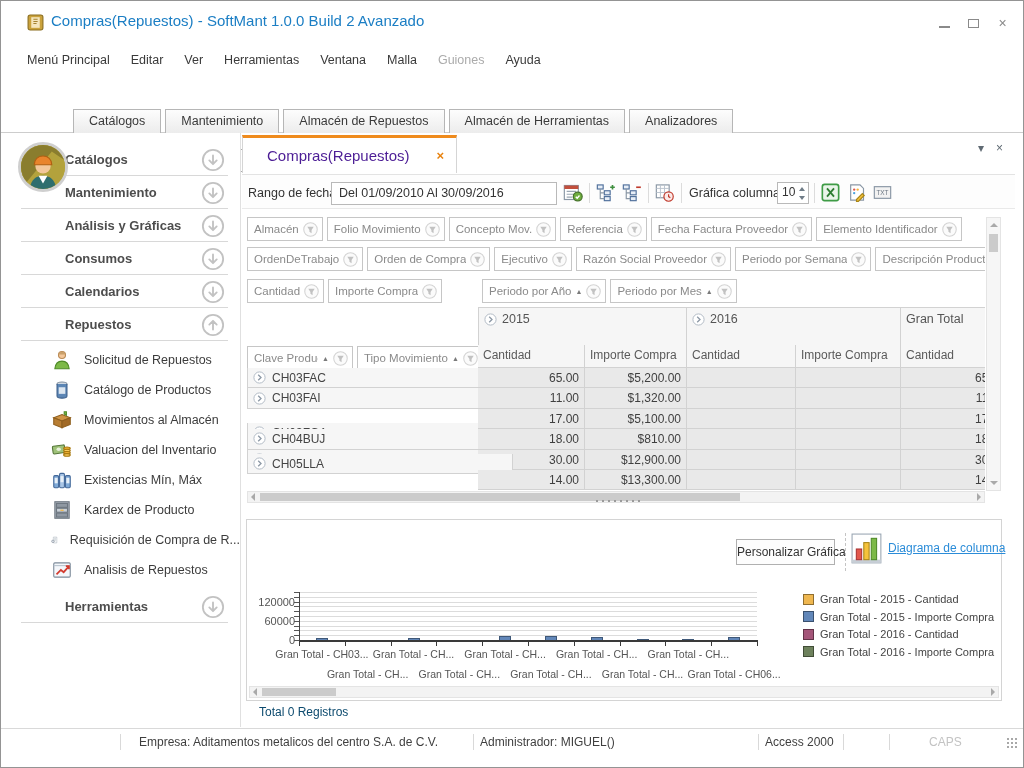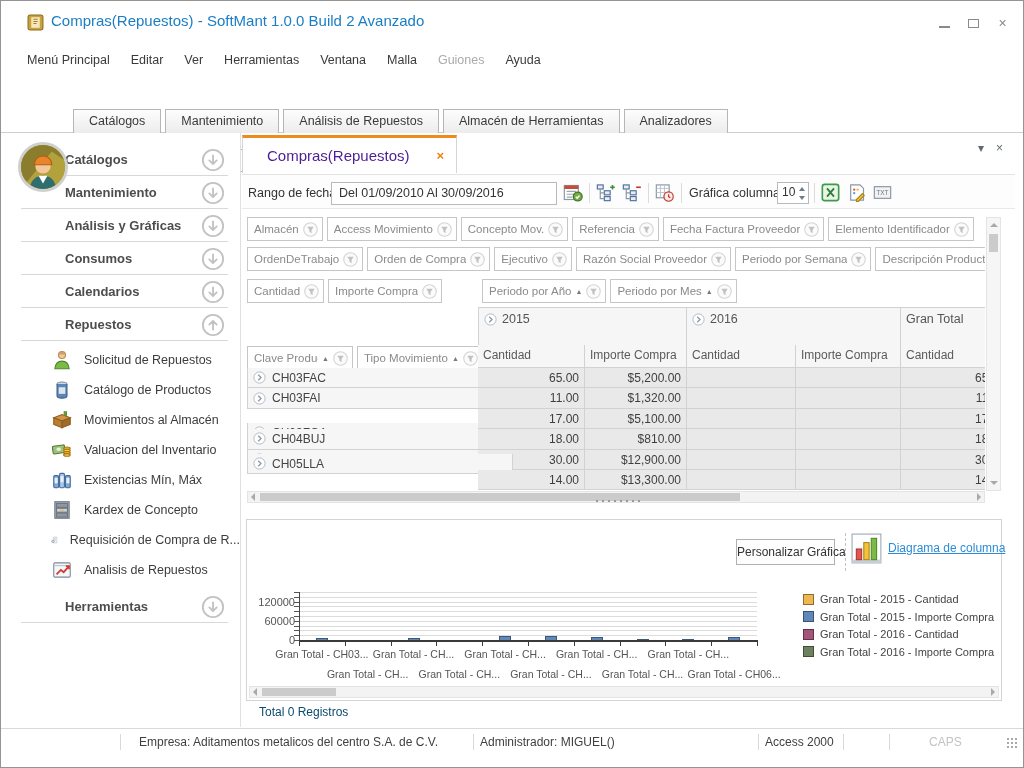--- a/index.html
+++ b/index.html
@@ -263,21 +263,21 @@
     <span class="tb-abs vsep" style="left:786px;top:79px"></span>
     <span class="tb-label" style="left:791px">Repuestos:</span>
     <div class="tb-abs fake-input" style="left:848px;top:78px;width:130px">ALMACÉN GENERAL</div>
     <span class="tb-abs overflow-glyph" style="left:985px;top:82px">»</span>
   </div>
 
   <div class="ribbontabs">
     <div class="rtab-strip">
         <div class="rtab">Catálogos</div>
         <div class="rtab">Mantenimiento</div>
-        <div class="rtab">Análisis de Repuestos</div>
+        <div class="rtab">Almacén de Repuestos</div>
         <div class="rtab">Almacén de Herramientas</div>
         <div class="rtab">Analizadores</div>
       </div>
   </div>
 
   <div class="sidebar">
     <div>
         <div class="side-sec">
           <span class="side-sec-label">Catálogos</span>
           <span class="icon side-arrow">
@@ -398,21 +398,21 @@
         <div class="side-item">
           <span class="icon side-item-icon">
             <svg viewBox="0 0 20 20">
               <rect x="3.5" y="2.5" width="13" height="15" fill="#aeb6bf" stroke="#6d7680"></rect>
               <rect x="5" y="4" width="10" height="3.6" fill="#8f98a2" stroke="#6d7680"></rect>
               <rect x="5" y="8.4" width="10" height="3.6" fill="#c9d0d7" stroke="#6d7680"></rect>
               <rect x="5" y="12.8" width="10" height="3.6" fill="#8f98a2" stroke="#6d7680"></rect>
               <rect x="8.5" y="9.7" width="3" height="1" fill="#f2b234"></rect>
             </svg>
           </span>
-          <span class="side-item-label">Kardex de Concepto</span>
+          <span class="side-item-label">Kardex de Producto</span>
         </div>
         <div class="side-item">
           <span class="icon side-item-icon">
             <svg viewBox="0 0 20 20">
               <path d="M6 2.5h9v15H6z" fill="#fff" stroke="#8a97a5"></path>
               <path d="M8 5.5h5M8 8h5M8 10.5h5M8 13h3.5" stroke="#9aa6b2"></path>
               <circle cx="5" cy="13.5" r="3.4" fill="#c3cbd4" stroke="#707b88"></circle>
               <circle cx="5" cy="13.5" r="1.4" fill="#eef2f6"></circle>
             </svg>
           </span>
@@ -532,21 +532,21 @@
           <div class="chip">
             <span class="chip-label">Almacén</span>
             <span class="icon chip-funnel">
               <svg viewBox="0 0 14 14">
                 <circle cx="7" cy="7" r="6.3" fill="#fbfbfb" stroke="#d4d4d4"></circle>
                 <path d="M4 4.5h6L8 7.5v3L6 9V7.5z" fill="#c2c2c2"></path>
               </svg>
             </span>
           </div>
           <div class="chip">
-            <span class="chip-label">Access Movimiento</span>
+            <span class="chip-label">Folio Movimiento</span>
             <span class="icon chip-funnel">
               <svg viewBox="0 0 14 14">
                 <circle cx="7" cy="7" r="6.3" fill="#fbfbfb" stroke="#d4d4d4"></circle>
                 <path d="M4 4.5h6L8 7.5v3L6 9V7.5z" fill="#c2c2c2"></path>
               </svg>
             </span>
           </div>
           <div class="chip">
             <span class="chip-label">Concepto Mov.</span>
             <span class="icon chip-funnel">

